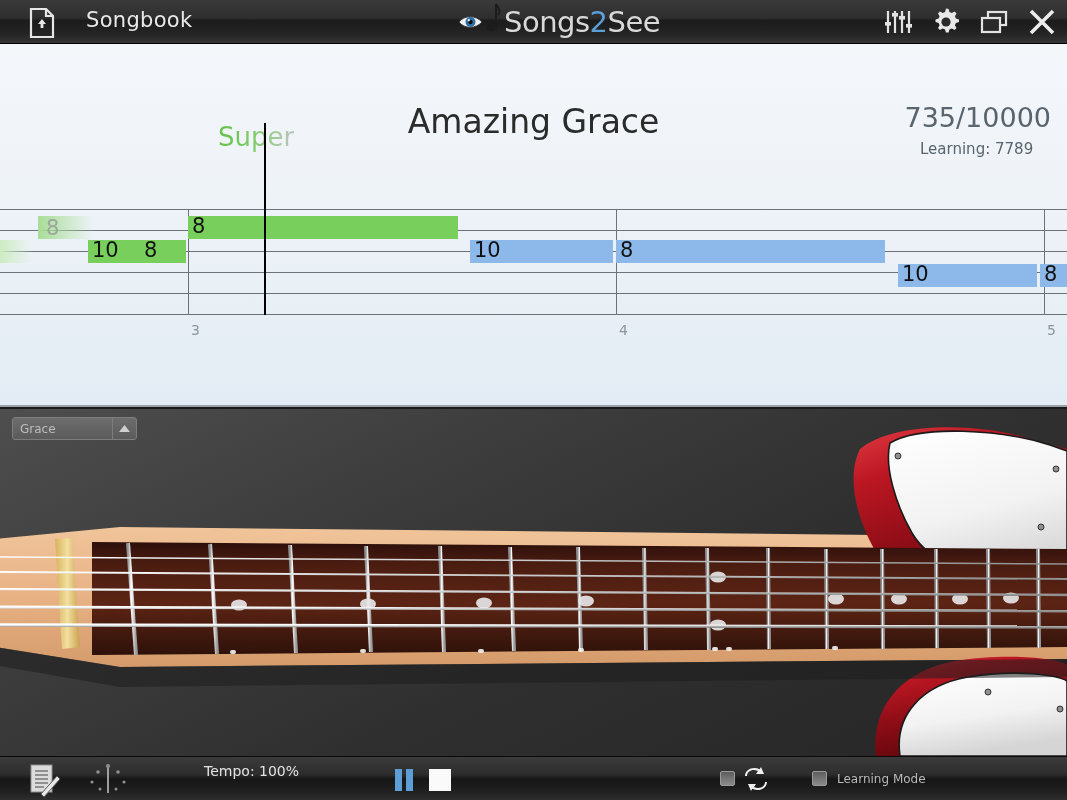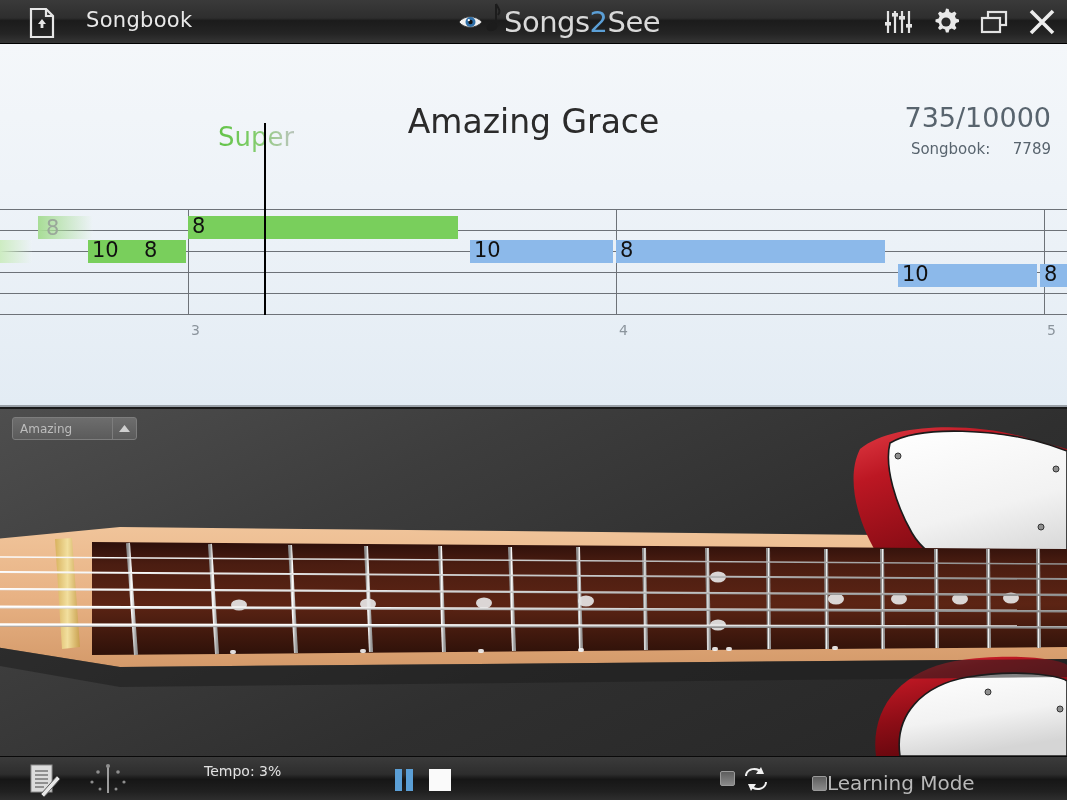--- a/index.html
+++ b/index.html
@@ -56,21 +56,21 @@
     font-size: 18px; color: #2f2f2f; font-family: "DejaVu Sans", sans-serif;
   }
   .score-main {
     position: absolute; right: 16px; top: 58px; font-size: 27px;
     color: #58646e; font-family: "DejaVu Sans", sans-serif;
   }
   .score-hs {
     position: absolute; right: 16px; top: 96px; font-size: 15px;
     color: #58646e; font-family: "DejaVu Sans", sans-serif;
   }
-  .score-hs .val { display: inline-block; min-width: 56px; text-align: right; }
+  .score-hs .val { display: inline-block; min-width: 56px; }
 
   .stave { position: absolute; left: 0; top: 0; width: 1067px; height: 363px; }
   .staffline { position: absolute; left: 0; width: 1067px; height: 1px; background: #6d7278; }
   .barline { position: absolute; width: 1px; background: #6d7278; }
   .barnum { position: absolute; font-size: 14px; color: #8b949c; font-family: "DejaVu Sans", sans-serif; }
   .playhead { position: absolute; width: 2px; background: #000; }
   .note-block {
     position: absolute; display: flex; align-items: center;
     font-size: 21px; color: #111; font-family: "DejaVu Sans", sans-serif;
   }
@@ -97,21 +97,21 @@
     position: absolute; left: 0; top: 756px; width: 1067px; height: 44px;
     background: linear-gradient(to bottom, #3b3b3b 0%, #2d2d2d 40%, #161616 52%, #202020 80%, #2e2e2e 100%);
     border-top: 1px solid #0a0a0a;
   }
   .bb-item { position: absolute; display: flex; align-items: center; }
   .tempo-label { font-size: 14px; color: #e2e2e2; font-family: "DejaVu Sans", sans-serif; }
   .chk {
     width: 15px; height: 15px; background: linear-gradient(to bottom,#5e5e5e,#8a8a8a);
     border: 1px solid #9a9a9a; border-radius: 2px; cursor: pointer;
   }
-  .learn-label { font-size: 20px; color: #b9b9b9; font-family: "DejaVu Sans", sans-serif; }
+  .learn-label { font-size: 12px; color: #b9b9b9; margin-left: 10px; font-family: "DejaVu Sans", sans-serif; }
 </style>
 </head>
 <body>
 
 <div id="app">
 
   <div class="titlebar">
     <div class="doc-icon">
       <svg width="28" height="30" viewBox="0 0 28 30">
         <path d="M3 1 h15 l7 7 v21 h-22 z" fill="none" stroke="#e6e6e6" stroke-width="2.2"></path>
@@ -175,21 +175,21 @@
         </svg>
       </div>
     </div>
   </div>
 
   <div class="notation">
     <div class="rating-text">Super</div>
     <div class="song-title">Amazing Grace</div>
     <div class="score-main">735/10000</div>
     <div class="score-hs">
-      <span>Songbook:</span>
+      <span>Learning:</span>
       <span class="val">7789</span>
     </div>
 
     <div class="stave" id="stave">
         <div class="staffline" style="top: 165px;"></div>
         <div class="staffline" style="top: 186px;"></div>
         <div class="staffline" style="top: 207px;"></div>
         <div class="staffline" style="top: 228px;"></div>
         <div class="staffline" style="top: 249px;"></div>
         <div class="staffline" style="top: 270px;"></div>
@@ -345,21 +345,21 @@
         <path d="M-5 216 L1067 218" stroke-width="3.3"></path>
         <path d="M-5 234 L1067 234" stroke-width="3.9"></path>
       </g>
 
       <circle cx="537" cy="575" r="0" fill="none"></circle>
     </svg>
 
   </div>
 
   <div class="instr-select">
-    <span class="lab">Amazing</span>
+    <span class="lab">Grace</span>
     <span class="arrowbox">
       <svg width="11" height="7" viewBox="0 0 11 7">
           <path d="M5.5 0 L11 7 L0 7 Z" fill="#cfcfcf"></path>
         </svg>
     </span>
   </div>
 
   <div class="bottombar">
 
     <div class="bb-item" style="left:26px; top:6px;">
@@ -384,21 +384,21 @@
           <circle cx="12" cy="9" r="1.8"></circle>
             <circle cx="32" cy="9" r="1.8"></circle>
           <circle cx="6" cy="19" r="1.6"></circle>
             <circle cx="38" cy="19" r="1.6"></circle>
           <circle cx="14" cy="26" r="1.5"></circle>
             <circle cx="30" cy="26" r="1.5"></circle>
         </g>
       </svg>
     </div>
 
-    <div class="bb-item tempo-label" style="left:204px; top:6px;">Tempo:  3%</div>
+    <div class="bb-item tempo-label" style="left:204px; top:6px;">Tempo:  100%</div>
 
     <div class="bb-item" style="left:394px; top:12px;">
       <svg width="20" height="22" viewBox="0 0 20 22">
         <rect x="1" y="0" width="7" height="22" fill="#5b9fd6"></rect>
         <rect x="12" y="0" width="7" height="22" fill="#5b9fd6"></rect>
       </svg>
     </div>
     <div class="bb-item" style="left:429px; top:12px;">
       <svg width="22" height="22" viewBox="0 0 22 22">
           <rect x="0" y="0" width="22" height="22" fill="#fafafa"></rect>

